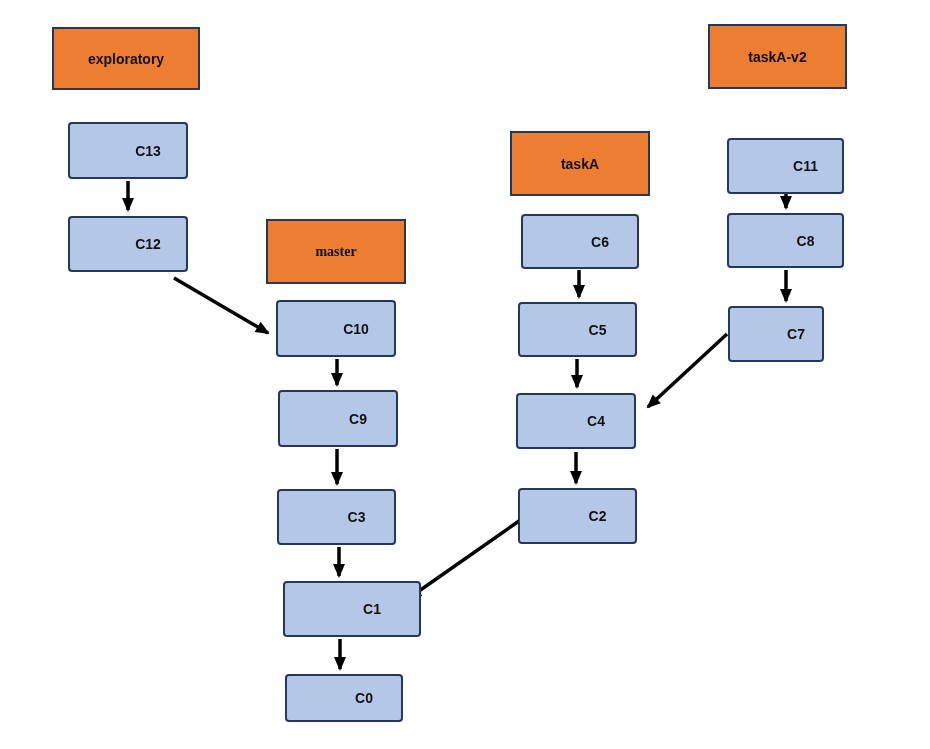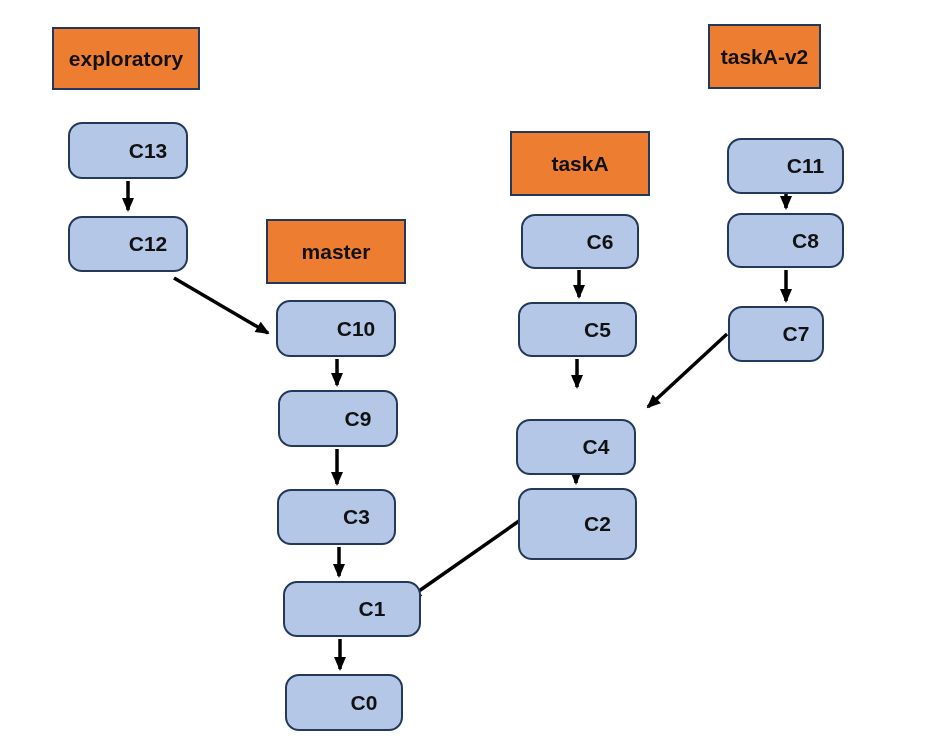--- a/index.html
+++ b/index.html
@@ -20,30 +20,30 @@
   }
   .edges{position:absolute;left:0;top:0;width:930px;height:749px;}
   .edge{stroke:var(--arrow);stroke-width:3.5;}
   .ah{fill:var(--arrow);}
   .box{
     position:absolute;
     display:flex;align-items:center;justify-content:center;
     box-sizing:border-box;
     font-weight:bold;
     color:var(--text);
-    font-size:21px;
+    font-size:14px;
   }
   .branch{
     background:var(--branch-fill);
     border:2.5px solid var(--box-border);
   }
   .commit{
     background:var(--commit-fill);
     border:2.5px solid var(--box-border);
-    border-radius:14px;
+    border-radius:4px;
     padding-left:40px;
   }
 </style>
 </head>
 <body>
 
 <div class="canvas">
 
   <svg class="edges" viewBox="0 0 930 749">
     <defs>
@@ -62,27 +62,27 @@
     <line class="edge" x1="576" y1="452" x2="576" y2="483" marker-end="url(#arrow)"></line>
     <line class="edge" x1="519" y1="521" x2="409" y2="598" marker-end="url(#arrow)"></line>
     <line class="edge" x1="786" y1="181" x2="786" y2="208" marker-end="url(#arrow)"></line>
     <line class="edge" x1="786" y1="270" x2="786" y2="301" marker-end="url(#arrow)"></line>
     <line class="edge" x1="727" y1="334" x2="648" y2="407" marker-end="url(#arrow)"></line>
   </svg>
 
   <div class="box branch" style="left:52px;top:27px;width:148px;height:63px;">
     <span>exploratory</span>
   </div>
-  <div class="box branch" style="left:266px;top:219px;width:140px;height:65px;">
+  <div class="box branch" style="left:266px;top:219px;width:140px;height:65px;font-family:Liberation Serif, serif;">
     <span>master</span>
   </div>
   <div class="box branch" style="left:510px;top:131px;width:140px;height:65px;">
     <span>taskA</span>
   </div>
-  <div class="box branch" style="left:708px;top:24px;width:113px;height:65px;">
+  <div class="box branch" style="left:708px;top:24px;width:139px;height:65px;">
     <span>taskA-v2</span>
   </div>
 
   <div class="box commit" style="left:68px;top:122px;width:120px;height:57px;">
     <span>C13</span>
   </div>
   <div class="box commit" style="left:68px;top:216px;width:120px;height:56px;">
     <span>C12</span>
   </div>
   <div class="box commit" style="left:276px;top:300px;width:120px;height:57px;text-align:right;">
@@ -90,33 +90,33 @@
   </div>
   <div class="box commit" style="left:278px;top:390px;width:120px;height:57px;">
     <span>C9</span>
   </div>
   <div class="box commit" style="left:277px;top:489px;width:119px;height:56px;">
     <span>C3</span>
   </div>
   <div class="box commit" style="left:283px;top:581px;width:138px;height:56px;">
     <span>C1</span>
   </div>
-  <div class="box commit" style="left:285px;top:674px;width:118px;height:57px;">
+  <div class="box commit" style="left:285px;top:674px;width:118px;height:48px;">
     <span>C0</span>
   </div>
   <div class="box commit" style="left:521px;top:214px;width:118px;height:55px;">
     <span>C6</span>
   </div>
   <div class="box commit" style="left:518px;top:302px;width:119px;height:55px;">
     <span>C5</span>
   </div>
-  <div class="box commit" style="left:516px;top:393px;width:120px;height:56px;margin-top:26px;">
+  <div class="box commit" style="left:516px;top:393px;width:120px;height:56px;">
     <span>C4</span>
   </div>
-  <div class="box commit" style="left:518px;top:488px;width:119px;height:72px;">
+  <div class="box commit" style="left:518px;top:488px;width:119px;height:56px;">
     <span>C2</span>
   </div>
   <div class="box commit" style="left:727px;top:138px;width:117px;height:56px;">
     <span>C11</span>
   </div>
   <div class="box commit" style="left:727px;top:213px;width:117px;height:55px;">
     <span>C8</span>
   </div>
   <div class="box commit" style="left:728px;top:306px;width:96px;height:56px;justify-content:center;">
     <span>C7</span>

